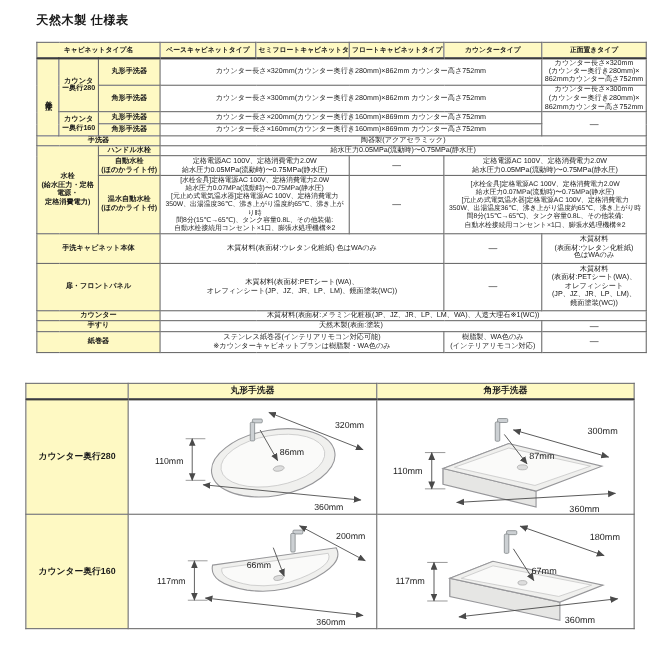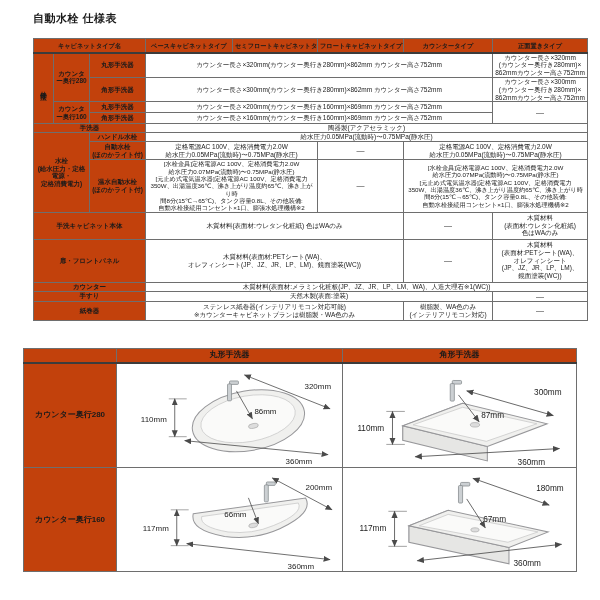--- a/index.html
+++ b/index.html
@@ -1,21 +1,21 @@
 <!DOCTYPE html>
 <html><head>
 <meta charset="utf-8">
 <style>
   html,body{margin:0;padding:0}
   body{width:600px;height:600px;background:#ffffff;position:relative;
        font-family:"Liberation Sans","DejaVu Sans",sans-serif;color:#1a1a1a;}
   .title{position:absolute;left:33px;top:11px;font-size:11px;font-weight:bold;margin:0;letter-spacing:.5px}
   table{border-collapse:collapse;table-layout:fixed;position:absolute;background:#fff}
   th,td{border:1px solid #6e6e6e;padding:0 2px;text-align:center;vertical-align:middle;overflow:hidden;line-height:1.2}
-  th{background:#c2410c;font-weight:bold;font-size:6.5px}
+  th{background:#fef9c3;font-weight:bold;font-size:6.5px}
   td{font-size:6.5px}
   .spec{left:33px;top:38px;width:554px;border:1px solid #3c3c3c}
   .diag{left:23px;top:348px;width:553px;border:1px solid #3c3c3c}
   .hrow th{border-bottom-width:2px;border-bottom-color:#3c3c3c;white-space:nowrap}
   .spec .hrow th{font-size:6.2px}
   .diag th{font-size:8px}
   .diag td{padding:0;background:#fff}
   .pre{white-space:pre-line}
   .sm{font-size:6.2px;line-height:1.18}
   .vert{writing-mode:vertical-rl;text-orientation:upright;letter-spacing:1px;font-size:6.5px;padding:1px}
@@ -38,21 +38,21 @@
   <defs>
     <marker id="ae" markerWidth="8" markerHeight="8" refX="6.5" refY="3" orient="auto" markerUnits="userSpaceOnUse">
       <path d="M0 0 L7 3 L0 6 Z" fill="#4a4a4a"></path>
     </marker>
     <marker id="as" markerWidth="8" markerHeight="8" refX="6.5" refY="3" orient="auto-start-reverse" markerUnits="userSpaceOnUse">
       <path d="M0 0 L7 3 L0 6 Z" fill="#4a4a4a"></path>
     </marker>
   </defs>
 </svg>
 
-<h1 class="title">自動水栓 仕様表</h1>
+<h1 class="title">天然木製 仕様表</h1>
 
 <table class="spec">
   <colgroup>
     <col style="width:20px">
       <col style="width:36px">
       <col style="width:56px">
     <col style="width:87px">
       <col style="width:85px">
       <col style="width:86px">
     <col style="width:89px">

